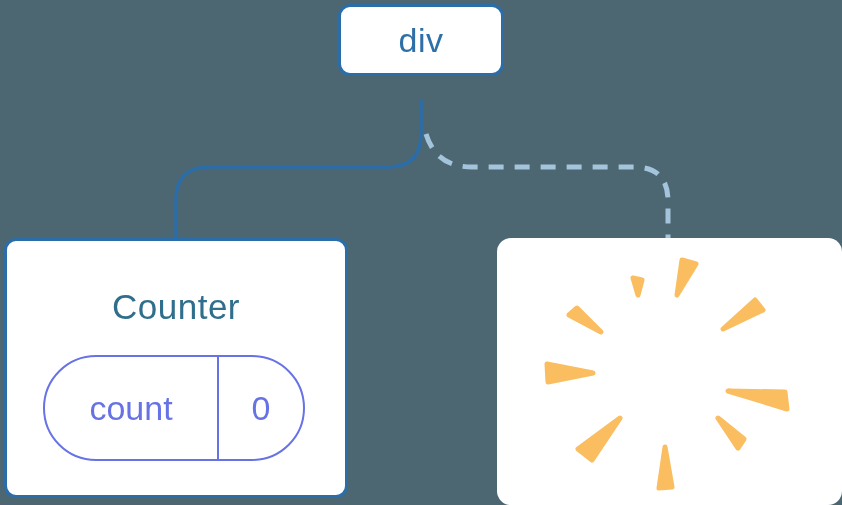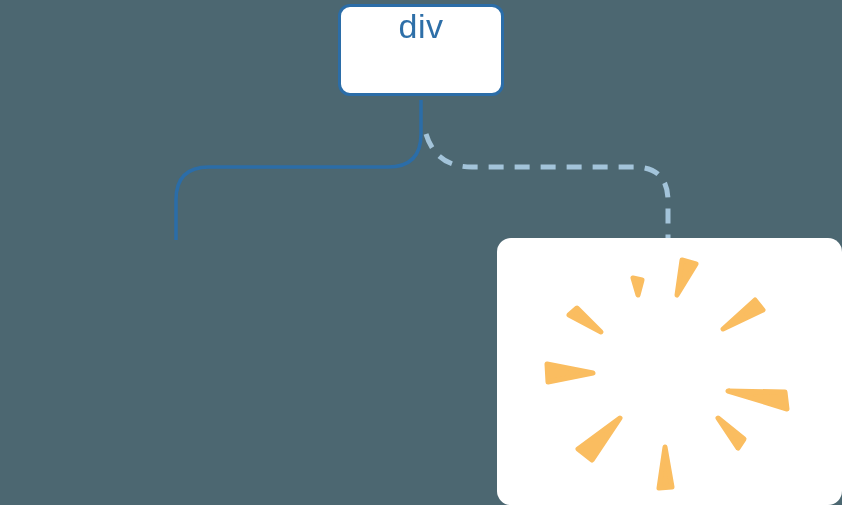--- a/index.html
+++ b/index.html
@@ -12,22 +12,22 @@
   .stage{
     position:relative; width:842px; height:505px;
     background:var(--background); overflow:hidden;
   }
   .connectors{position:absolute; left:0; top:0; z-index:0;}
   .node-card{
     position:absolute; background:var(--card); border:3px solid var(--node-border);
     border-radius:12px; box-sizing:border-box; z-index:2;
   }
   .root-node{
-    left:338px; top:4px; width:166px; height:92px;
-    display:flex; align-items:flex-start; justify-content:center;
+    left:338px; top:4px; width:166px; height:72px;
+    display:flex; align-items:center; justify-content:center;
   }
   .root-label{
     color:var(--node-text); font-size:34px; font-weight:500; letter-spacing:.5px;
   }
   .component-node{ left:4px; top:238px; width:344px; height:260px; }
   .component-title{
     position:absolute; left:0; top:46px; width:100%; text-align:center;
     color:var(--component-title); font-size:35px; font-weight:500; letter-spacing:.5px;
   }
   .state-pill{
@@ -56,20 +56,31 @@
 
   <svg class="connectors" width="842" height="505" viewBox="0 0 842 505">
     <path d="M 421 100 L 421 134 Q 421 167 388 167 L 209 167 Q 176 167 176 200 L 176 240" fill="none" stroke="var(--solid-link)" stroke-width="3.5"></path>
     <path d="M 426 134 Q 436 167 472 167 L 634 167 Q 668 167 668 201 L 668 240" fill="none" stroke="var(--dashed-link)" stroke-width="5" stroke-dasharray="15 11"></path>
   </svg>
 
   <div class="node-card root-node">
     <span class="root-label">div</span>
   </div>
 
+  <div class="node-card component-node">
+    <div class="component-title">Counter</div>
+    <div class="state-pill">
+      <div class="state-name-cell">
+        <span class="state-text">count</span>
+      </div>
+      <div class="state-value-cell">
+        <span class="state-text">0</span>
+      </div>
+    </div>
+  </div>
 
   <div class="removed-node">
     <svg class="poof" width="345" height="267" viewBox="0 0 345 267">
       <g fill="var(--poof)" stroke="var(--poof)" stroke-width="5" stroke-linejoin="round">
         <polygon points="185,22 199,26 180,57"></polygon>
         <polygon points="136,40 145,42 141,57"></polygon>
         <polygon points="72,77 80,70 104,94"></polygon>
         <polygon points="50,126 51,144 96,135"></polygon>
         <polygon points="81,211 95,222 123,180"></polygon>
         <polygon points="162,250 175,249 168,209"></polygon>

